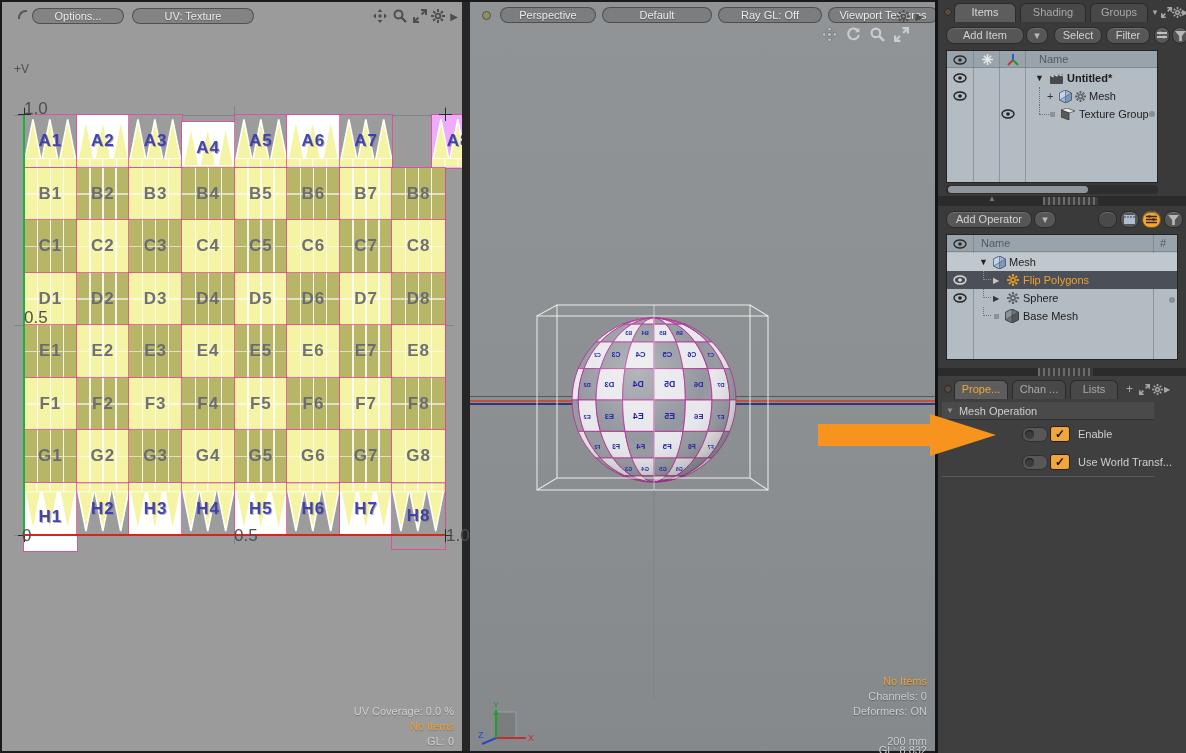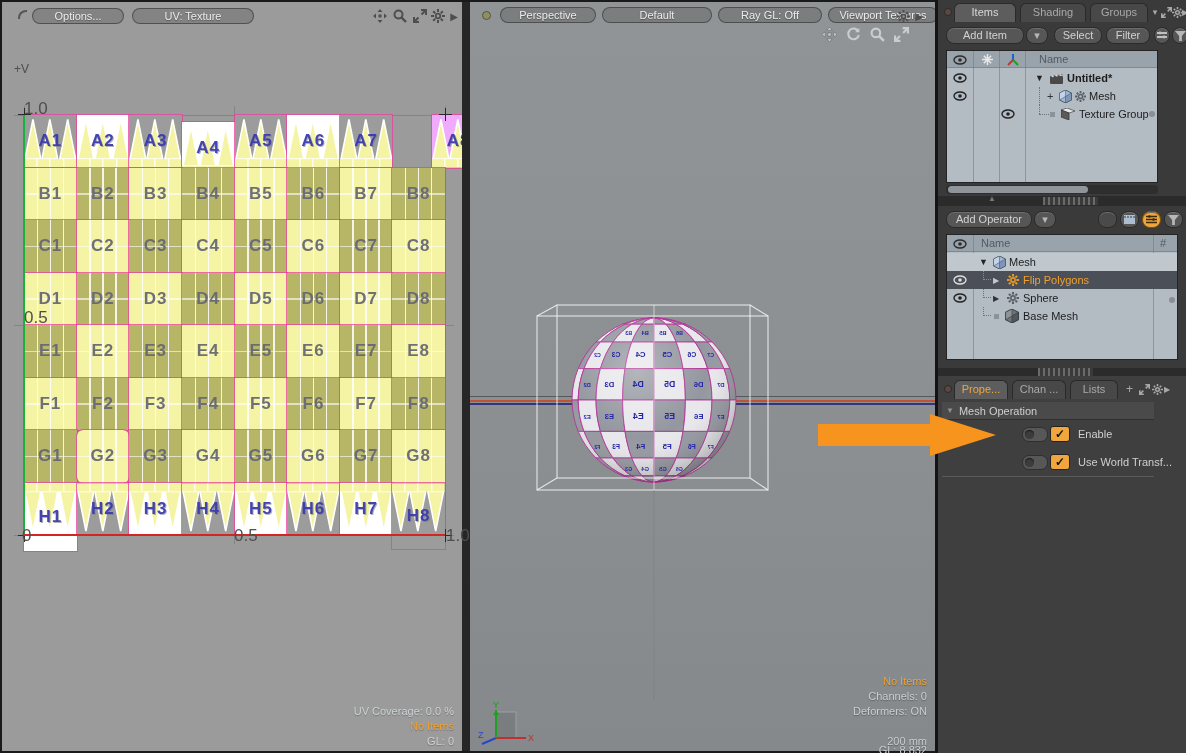--- a/index.html
+++ b/index.html
@@ -379,21 +379,21 @@
           <span class="uv-label">F7</span>
         </div>
         <div class="uv-cell" style="left: 368.375px; top: 262.5px; width: 52.625px; height: 52.5px; background: rgb(182, 182, 102);">
           <div class="uv-sub"></div>
           <span class="uv-label">F8</span>
         </div>
         <div class="uv-cell" style="left: 0px; top: 315px; width: 52.625px; height: 52.5px; background: rgb(182, 182, 102);">
           <div class="uv-sub"></div>
           <span class="uv-label">G1</span>
         </div>
-        <div class="uv-cell" style="left: 52.625px; top: 315px; width: 52.625px; height: 52.5px; background: rgb(244, 244, 164); border-radius: 6px;">
+        <div class="uv-cell" style="left: 52.625px; top: 315px; width: 52.625px; height: 52.5px; background: rgb(244, 244, 164);">
           <div class="uv-sub"></div>
           <span class="uv-label">G2</span>
         </div>
         <div class="uv-cell" style="left: 105.25px; top: 315px; width: 52.625px; height: 52.5px; background: rgb(182, 182, 102);">
           <div class="uv-sub"></div>
           <span class="uv-label">G3</span>
         </div>
         <div class="uv-cell" style="left: 157.875px; top: 315px; width: 52.625px; height: 52.5px; background: rgb(244, 244, 164);">
           <div class="uv-sub"></div>
           <span class="uv-label">G4</span>

